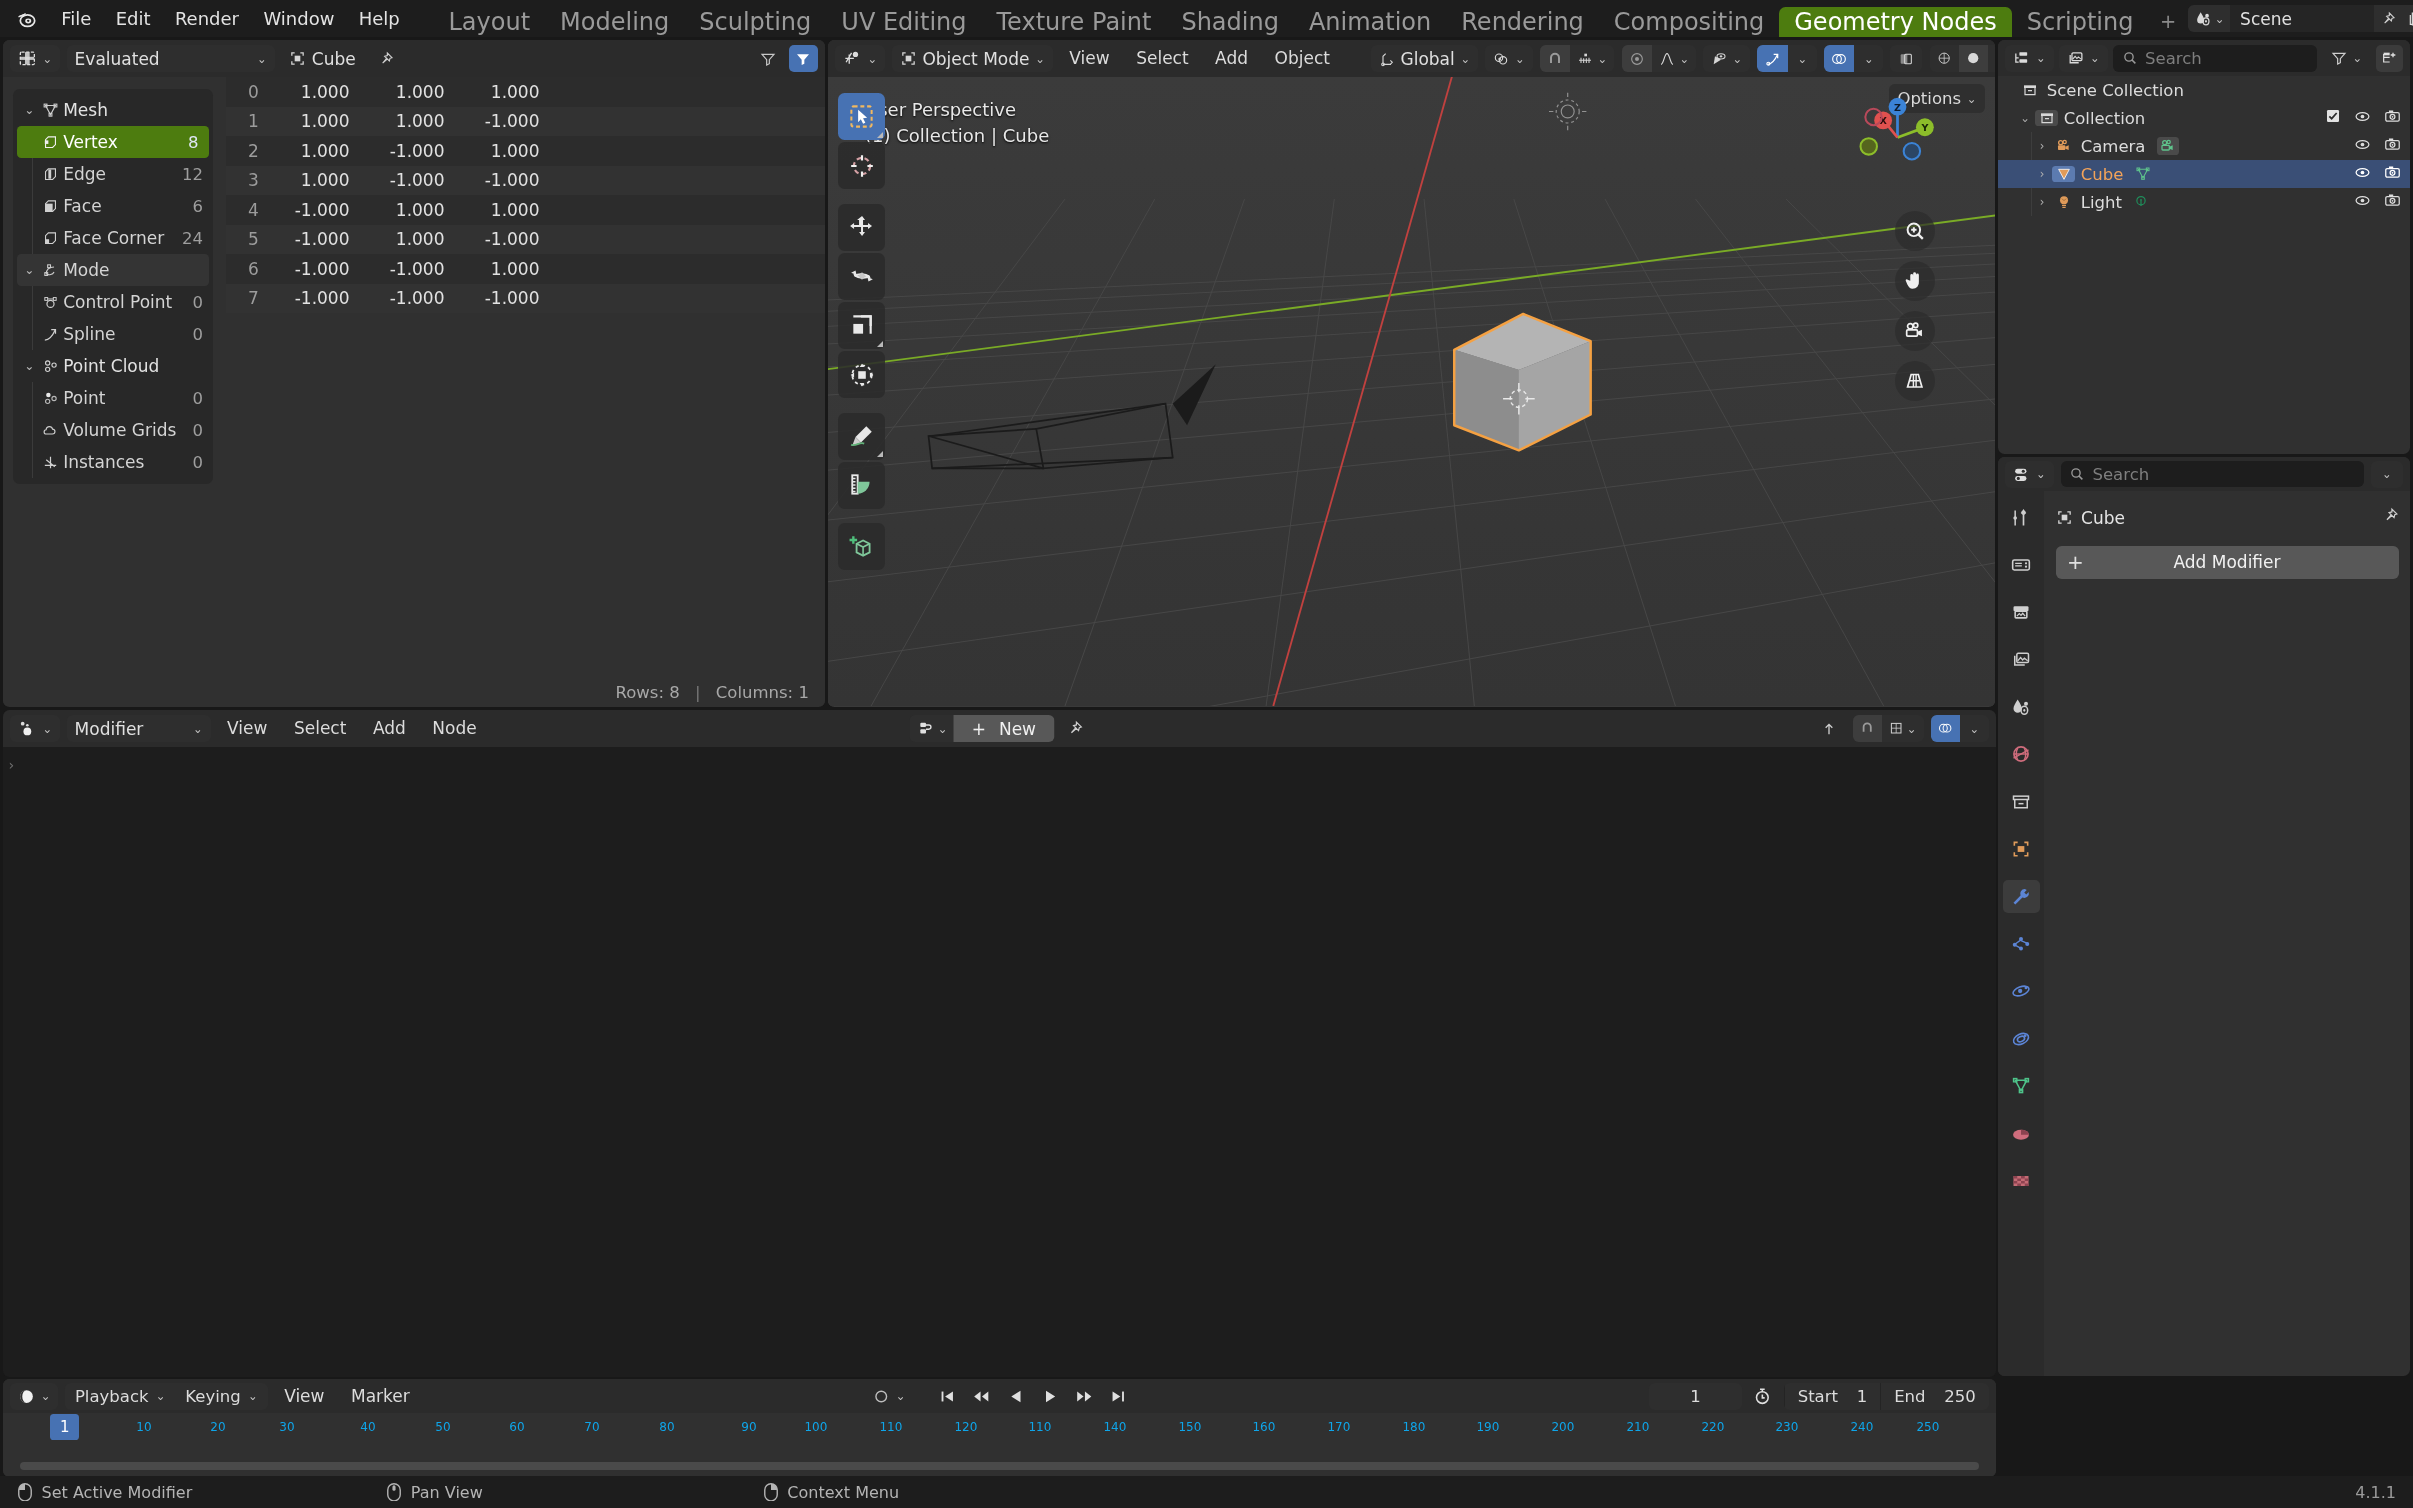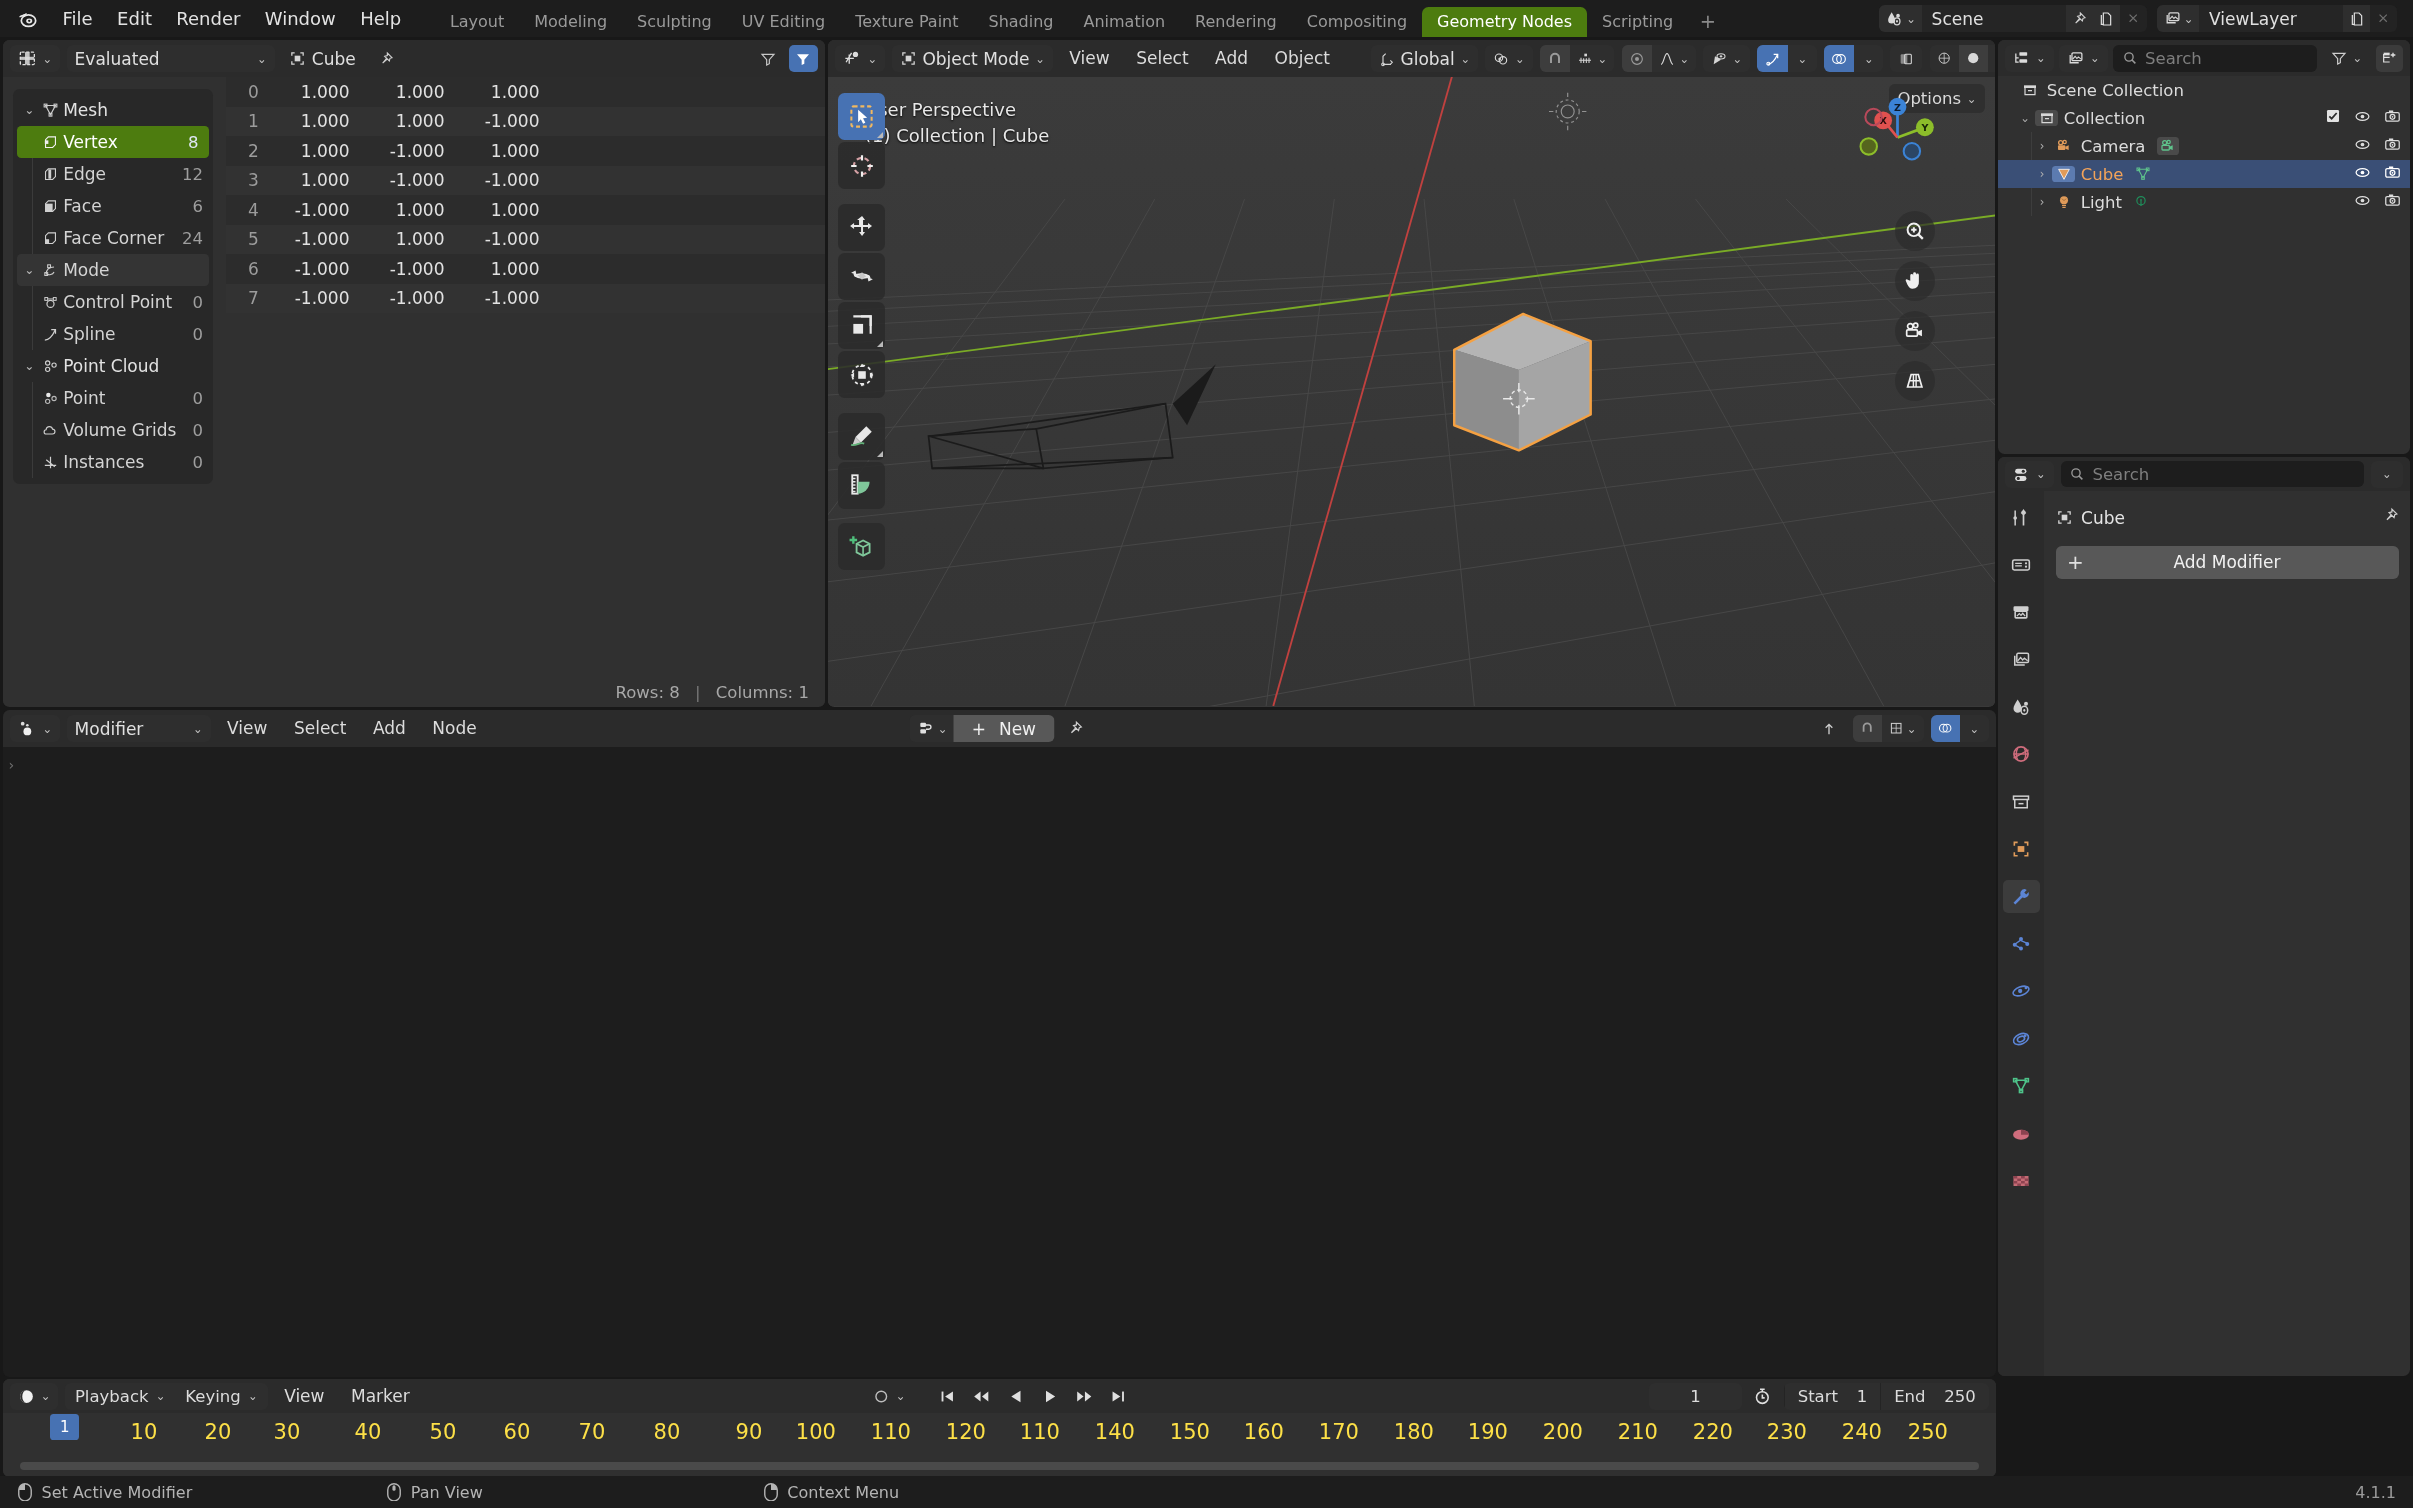--- a/index.html
+++ b/index.html
@@ -8,21 +8,21 @@
   .app { position:relative; width:2413px; height:1508px; }
 
   
   .topbar { position:absolute; left:0; top:0; width:2413px; height:37px;
     background:#1d1d1d; display:flex; align-items:center; }
   .blender-logo { width:24.4px; height:24.4px; margin-left:16px; margin-right:10px;
     display:flex; align-items:center; justify-content:center; }
   .menu-item { font-size:18px; color:#e3e3e3; padding:0 12.2px; line-height:37px;
     white-space:nowrap; }
   .wspace-tabs { display:flex; align-items:flex-end; height:37px; margin-left:21.5px; }
-  .wtab { font-size:16px; color:#9a9a9a; padding:0 15px; height:30px; line-height:30px;
+  .wtab { font-size:24px; color:#9a9a9a; padding:0 15px; height:30px; line-height:30px;
     border-radius:6.5px 6.5px 0 0; white-space:nowrap; }
   .wtab.active { background:#4d7c0f; color:#ffffff; }
   .wtab-plus { color:#8a8a8a; font-size:19.4px; padding:0 11.5px; height:30px; line-height:29px;}
   .topbar-right { margin-left:auto; display:flex; align-items:center; gap:10px;
     padding-right:16px; }
   .field-group { display:flex; align-items:center; height:27px; border-radius:5.7px;
     overflow:hidden; background:#1d1d1d; }
   .fg-icon { background:#2e2e2e; height:27px; display:flex; align-items:center;
     padding:0 5.7px 0 7.2px; gap:2.9px; }
   .fg-text { background:#252525; height:27px; display:flex; align-items:center;
@@ -163,21 +163,21 @@
     display:flex; align-items:center; gap:7.2px; }
   .tl-right { margin-left:auto; display:flex; align-items:center; gap:7.2px; }
   .tl-num { height:27px; background:#2e2e2e; border-radius:5.7px; min-width:93px;
     display:flex; align-items:center; justify-content:center;
     font-size:16.5px; color:#dcdcdc; }
   .tl-se { display:flex; height:27px; border-radius:5.7px; overflow:hidden; }
   .tl-se > div { background:#2e2e2e; display:flex; align-items:center;
     padding:0 13px; gap:18.7px; font-size:16.5px; color:#dcdcdc; border-left:0.7px solid #242424;}
   .tl-strip { position:relative; height:63px; background:#303030; }
   .tl-ruler { position:relative; height:30px; }
-  .tl-tick { position:absolute; top:7.2px; font-size:21px; color:#fde047;
+  .tl-tick { position:absolute; top:7.2px; font-size:12px; color:#0ea5e9;
     transform:translateX(-50%); }
   .tl-playhead { position:absolute; top:1.4px; height:26px; border-radius:3.6px;
     background:#4772b3; color:#fff; font-size:15px; display:flex;
     align-items:center; justify-content:center; padding:0 10px; }
   .tl-scroll { position:absolute; left:17px; right:17px; bottom:5.7px; height:8.6px;
     background:#4a4a4a; border-radius:4.3px; }
 
   
   .statusbar { position:absolute; left:0; bottom:0; width:2413px; height:32px;
     background:#1d1d1d; display:flex; align-items:center; padding:0 17px; }

